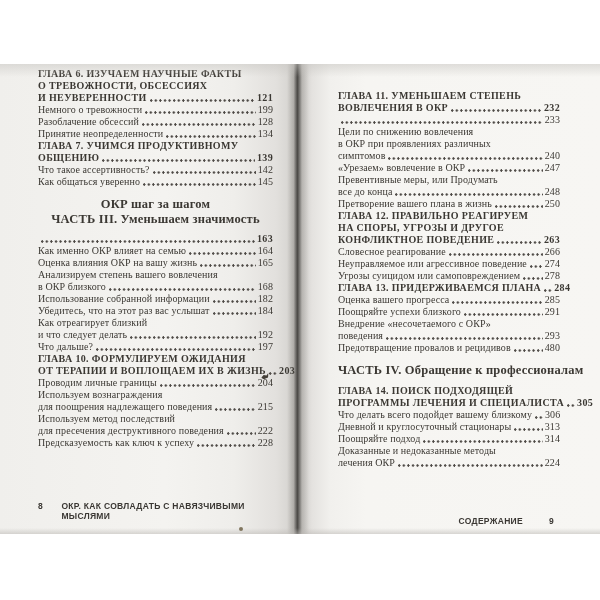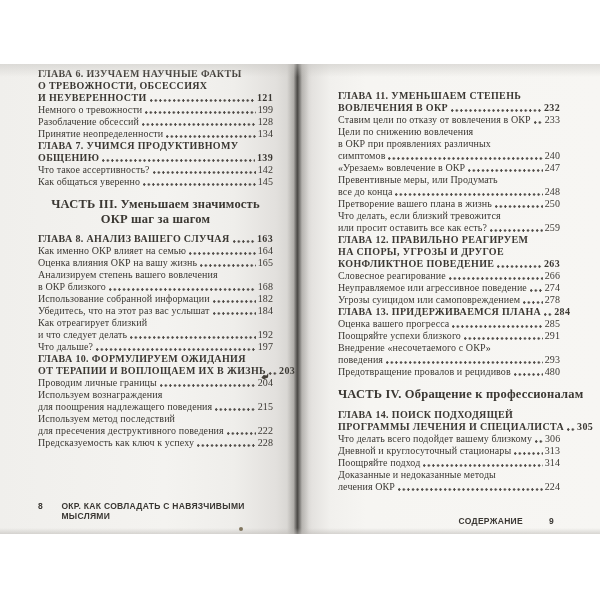--- a/index.html
+++ b/index.html
@@ -124,26 +124,25 @@
             </div>
           </div>
           <div class="entry sub">
             <div class="line last">
               <span class="t">Как общаться уверенно</span>
               <span class="leader"></span>
               <span class="page-num">145</span>
             </div>
           </div>
           <div class="entry part">
+            <div class="line"><span class="t">ОКР шаг за шагом</span></div>
             <div class="line"><span class="t">ЧАСТЬ III. Уменьшаем значимость</span></div>
-            <div class="line"><span class="t">ОКР шаг за шагом</span></div>
-          </div>
-          <div class="entry chapter">
-            <div class="line last">
-              <span class="t">ГЛАВА 8. АНАЛИЗ ВАШЕГО СЛУЧАЯ</span>
+          </div>
+          <div class="entry chapter">
+            <div class="line last">
               <span class="leader"></span>
               <span class="page-num">163</span>
             </div>
           </div>
           <div class="entry sub">
             <div class="line last">
               <span class="t">Как именно ОКР влияет на семью</span>
               <span class="leader"></span>
               <span class="page-num">164</span>
             </div>
@@ -242,21 +241,20 @@
           <div class="entry chapter">
             <div class="line"><span class="t">ГЛАВА 11. УМЕНЬШАЕМ СТЕПЕНЬ</span></div>
             <div class="line last">
               <span class="t">ВОВЛЕЧЕНИЯ В ОКР</span>
               <span class="leader"></span>
               <span class="page-num">232</span>
             </div>
           </div>
           <div class="entry sub">
             <div class="line last">
-              <span class="t">Ставим цели по отказу от вовлечения в ОКР</span>
               <span class="leader"></span>
               <span class="page-num">233</span>
             </div>
           </div>
           <div class="entry sub">
             <div class="line"><span class="t">Цели по снижению вовлечения</span></div>
             <div class="line"><span class="t">в ОКР при проявлениях различных</span></div>
             <div class="line last">
               <span class="t">симптомов</span>
               <span class="leader"></span>
@@ -276,28 +274,20 @@
               <span class="t">все до конца</span>
               <span class="leader"></span>
               <span class="page-num">248</span>
             </div>
           </div>
           <div class="entry sub">
             <div class="line last">
               <span class="t">Претворение вашего плана в жизнь</span>
               <span class="leader"></span>
               <span class="page-num">250</span>
-            </div>
-          </div>
-          <div class="entry sub">
-            <div class="line"><span class="t">Что делать, если близкий тревожится</span></div>
-            <div class="line last">
-              <span class="t">или просит оставить все как есть?</span>
-              <span class="leader"></span>
-              <span class="page-num">259</span>
             </div>
           </div>
           <div class="entry chapter">
             <div class="line"><span class="t">ГЛАВА 12. ПРАВИЛЬНО РЕАГИРУЕМ</span></div>
             <div class="line"><span class="t">НА СПОРЫ, УГРОЗЫ И ДРУГОЕ</span></div>
             <div class="line last">
               <span class="t">КОНФЛИКТНОЕ ПОВЕДЕНИЕ</span>
               <span class="leader"></span>
               <span class="page-num">263</span>
             </div>

